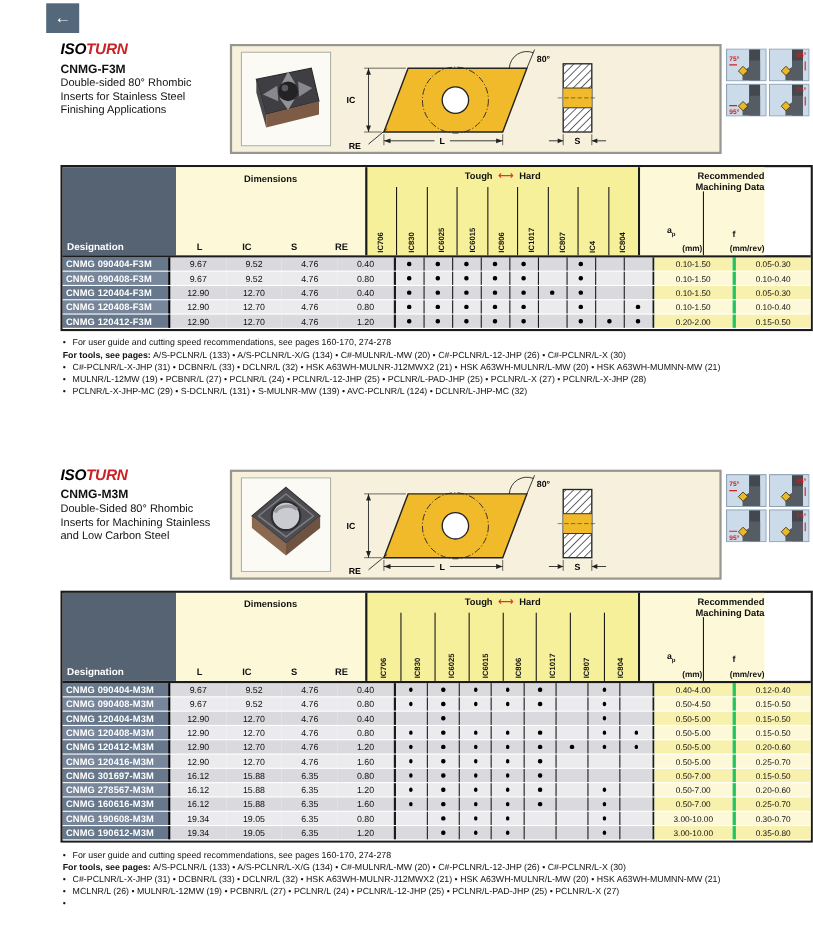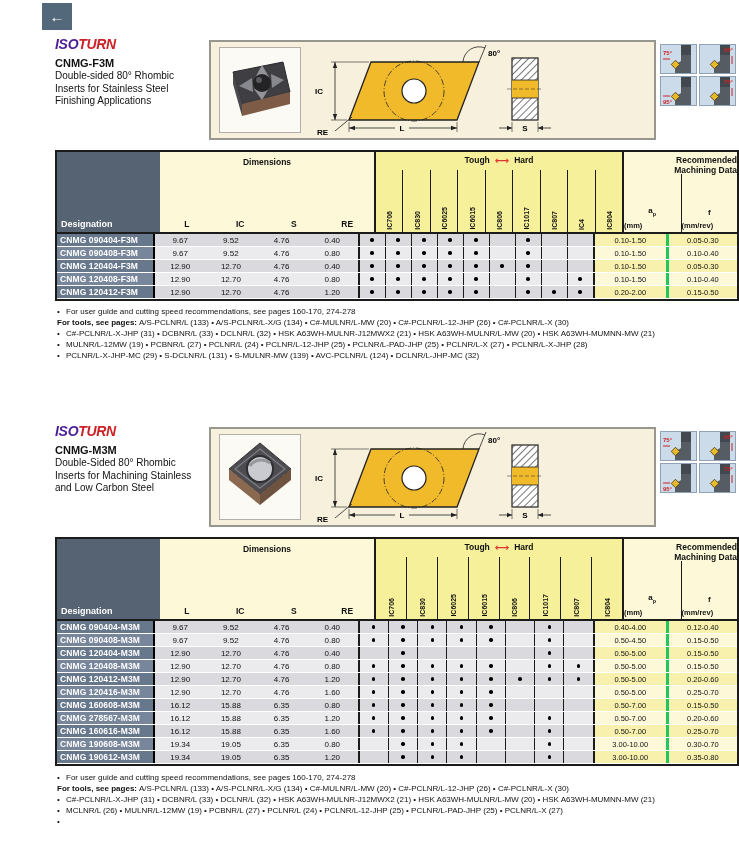--- a/index.html
+++ b/index.html
@@ -3,52 +3,52 @@
 <meta charset="utf-8">
 <style>
 *{margin:0;padding:0;box-sizing:border-box}
 html,body{width:739px;height:852px;background:#fff;font-family:"Liberation Sans","DejaVu Sans",sans-serif;color:#111;overflow:hidden}
 body{position:relative}
 .back{position:absolute;left:42px;top:3px;width:30px;height:27px;background:#53687b;border:none;color:#fff;font-size:15px;line-height:27px;text-align:center;cursor:pointer}
 .sec{position:absolute;left:0;width:739px}
 #sec0{top:36px;height:386px}
 #sec1{top:423px;height:428px}
 .brand{position:absolute;left:55px;top:0;font-style:italic;font-weight:900;font-size:14px;letter-spacing:-.3px}
-.brand .iso{color:#4c1d95}
+.brand .iso{color:#000000}
 .brand .turn{color:#cc2127}
 .sec-title{position:absolute;left:55px;top:21px;font-size:11px;font-weight:bold}
 .sec-desc{position:absolute;left:55px;top:34px;font-size:10px;line-height:12.5px}
 .panel{position:absolute;left:209px;top:4px;width:447px;height:100px;background:#f6f0dc;border:2px solid #97978f}
 .photo{position:absolute;left:8px;top:5px;width:82px;height:86px;background:#fbfaf5;border:1px solid #b0b0a8}
 .drawing{position:absolute;left:98px;top:2px}
 .thumbs{position:absolute;left:660px;top:8px;display:grid;grid-template-columns:37px 37px;grid-auto-rows:30px;gap:2px}
 
 .tbl{position:absolute;left:55px;top:114px;width:684px;border:2px solid #1b1b1b;background:#fff}
 .thead{position:relative;height:82px;border-bottom:2px solid #1b1b1b;display:flex}
 .hd-desig{width:103px;background:#566372;position:relative}
 .hd-desig .lbl{position:absolute;left:4px;bottom:3px;color:#fff;font-weight:bold;font-size:9px}
-.hd-dims{width:214px;background:#fdf9d8;position:relative}
+.hd-dims{width:172px;background:#fdf9d8;position:relative}
 .hd-dims .lbl{position:absolute;top:5px;left:0;right:0;text-align:center;font-weight:bold;font-size:8.5px}
 .dimcols{position:absolute;bottom:3px;left:0;right:0;display:flex}
 .dimcols span{width:53.5px;text-align:center;font-weight:bold;font-size:8.5px}
 .hd-grades{width:250px;background:#f7f09a;border-left:2px solid #1b1b1b;border-right:2px solid #1b1b1b;position:relative}
 .toughhard{position:absolute;top:3px;left:0;right:0;display:flex;justify-content:center;align-items:center;gap:5px;font-size:8.5px;font-weight:bold}
 .toughhard .arr{color:#e03434;font-size:10px;line-height:9px}
 .grade-cols{position:absolute;top:18px;bottom:0;left:0;right:0;display:flex}
 .gcol{flex:1;position:relative;border-left:1px solid #1b1b1b}
 .gcol:first-child{border-left:none}
 .vlabel{position:absolute;bottom:2px;left:50%;transform:translateX(-50%) rotate(180deg);writing-mode:vertical-rl;font-size:7px;font-weight:bold;white-space:nowrap}
 .hd-mach{width:113px;background:#fdf9d8;position:relative}
 .hd-mach .lbl{position:absolute;top:4px;left:0;right:0;text-align:right;font-size:8.5px;font-weight:bold;line-height:9.5px}
 .machcols{position:absolute;top:22px;bottom:0;left:0;right:0;display:flex}
 .mcol{width:56.5px;position:relative}
 .mcol.f{border-left:1px solid #1b1b1b}
 .mcol .sym{position:absolute;bottom:15px;left:0;right:0;text-align:center;font-weight:bold;font-size:8px}
 .mcol .sym sub{font-size:5.5px}
-.mcol .unit{position:absolute;bottom:2px;left:0;right:0;text-align:left;font-size:7.5px;font-weight:bold}
+.mcol .unit{position:absolute;bottom:2px;left:0;right:0;text-align:right;font-size:7.5px;font-weight:bold}
 .trow{display:flex;height:13px;border-bottom:1px solid #fff}
 .cell{display:flex;align-items:center;justify-content:center;font-size:8px}
 .desig{width:103px;justify-content:flex-start;padding-left:3px;color:#fff;font-weight:bold;font-size:8.5px;letter-spacing:.1px;border-right:2px solid #000000}
 .trow.odd .desig{background:#67788c}
 .trow.even .desig{background:#77869a}
 .dim{width:53.5px}
 .trow.odd .dim,.trow.odd .gcell{background:#d9d9de}
 .trow.even .dim,.trow.even .gcell{background:#ebebee}
 .gradecells{width:250px;display:flex;border-left:2px solid #1b1b1b;border-right:2px solid #1b1b1b}
 .gcell{flex:1;border-left:1px solid #1b1b1b;display:flex;align-items:center;justify-content:center}
@@ -779,21 +779,21 @@
               <span class="dot"></span>
             </div>
             <div class="cell gcell"></div>
             <div class="cell gcell"></div>
             <div class="cell gcell"></div>
           </div>
           <div class="cell mach ap">0.50-5.00</div>
           <div class="cell mach f">0.25-0.70</div>
         </div>
         <div class="trow odd">
-          <div class="cell desig">CNMG 160608-M3M</div>
+          <div class="cell desig">CNMG 301697-M3M</div>
           <div class="cell dim">16.12</div>
           <div class="cell dim">15.88</div>
           <div class="cell dim">6.35</div>
           <div class="cell dim">0.80</div>
           <div class="gradecells">
             <div class="cell gcell">
               <span class="dot"></span>
             </div>
             <div class="cell gcell">
               <span class="dot"></span>

